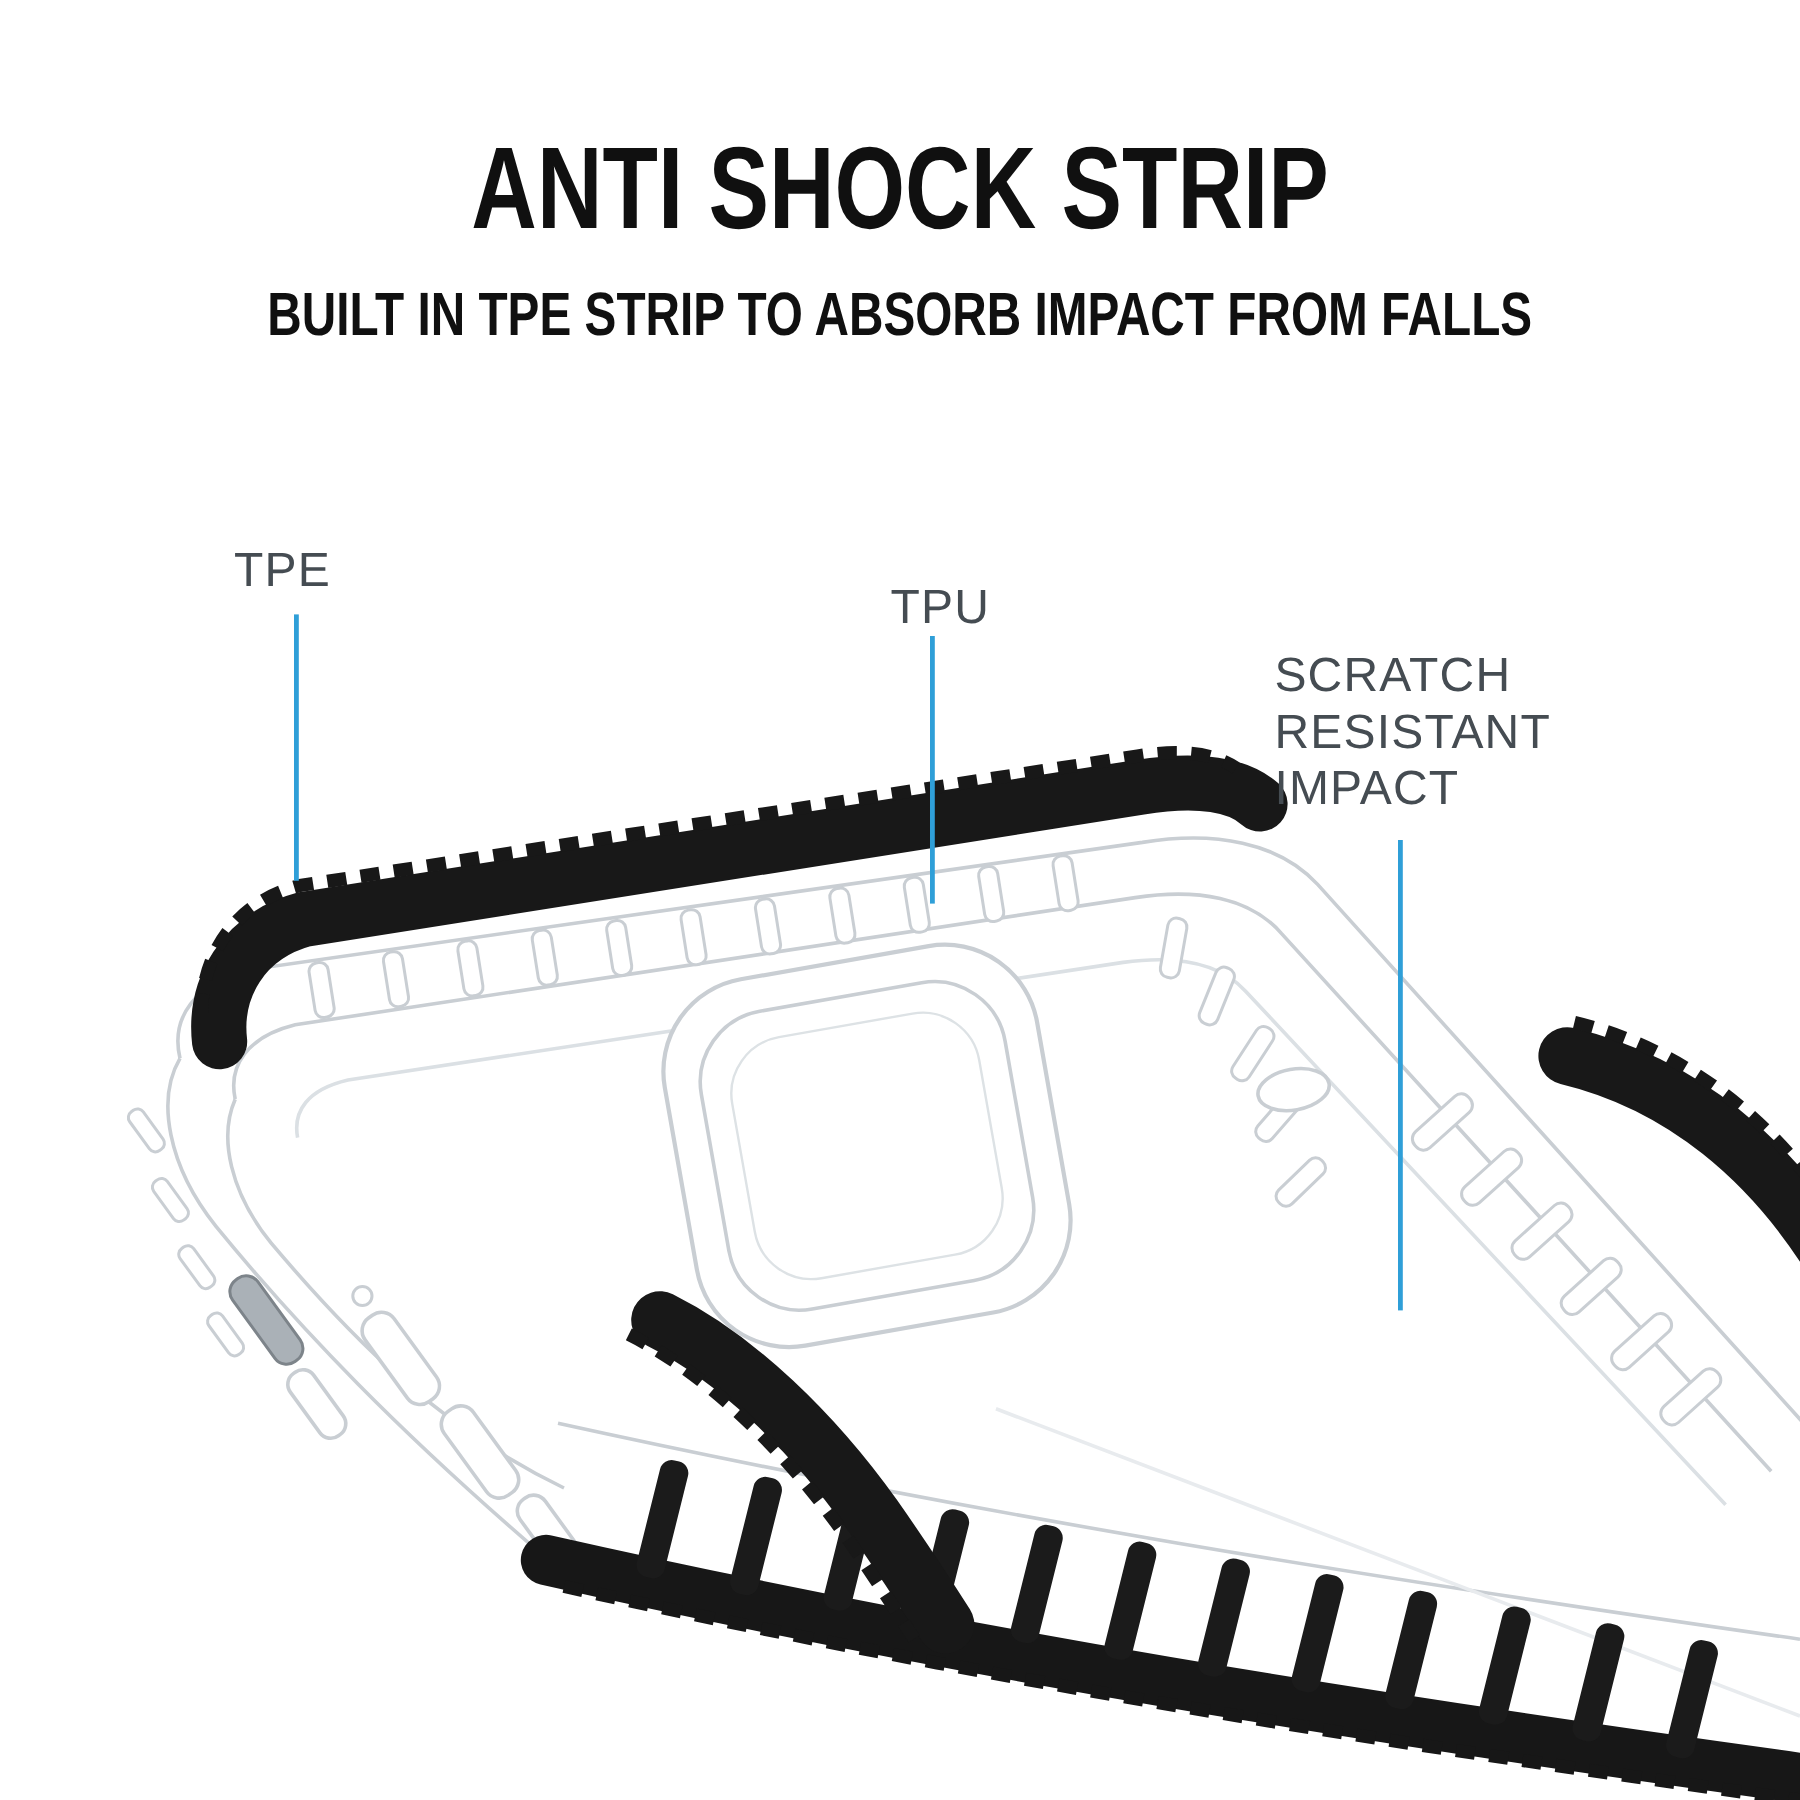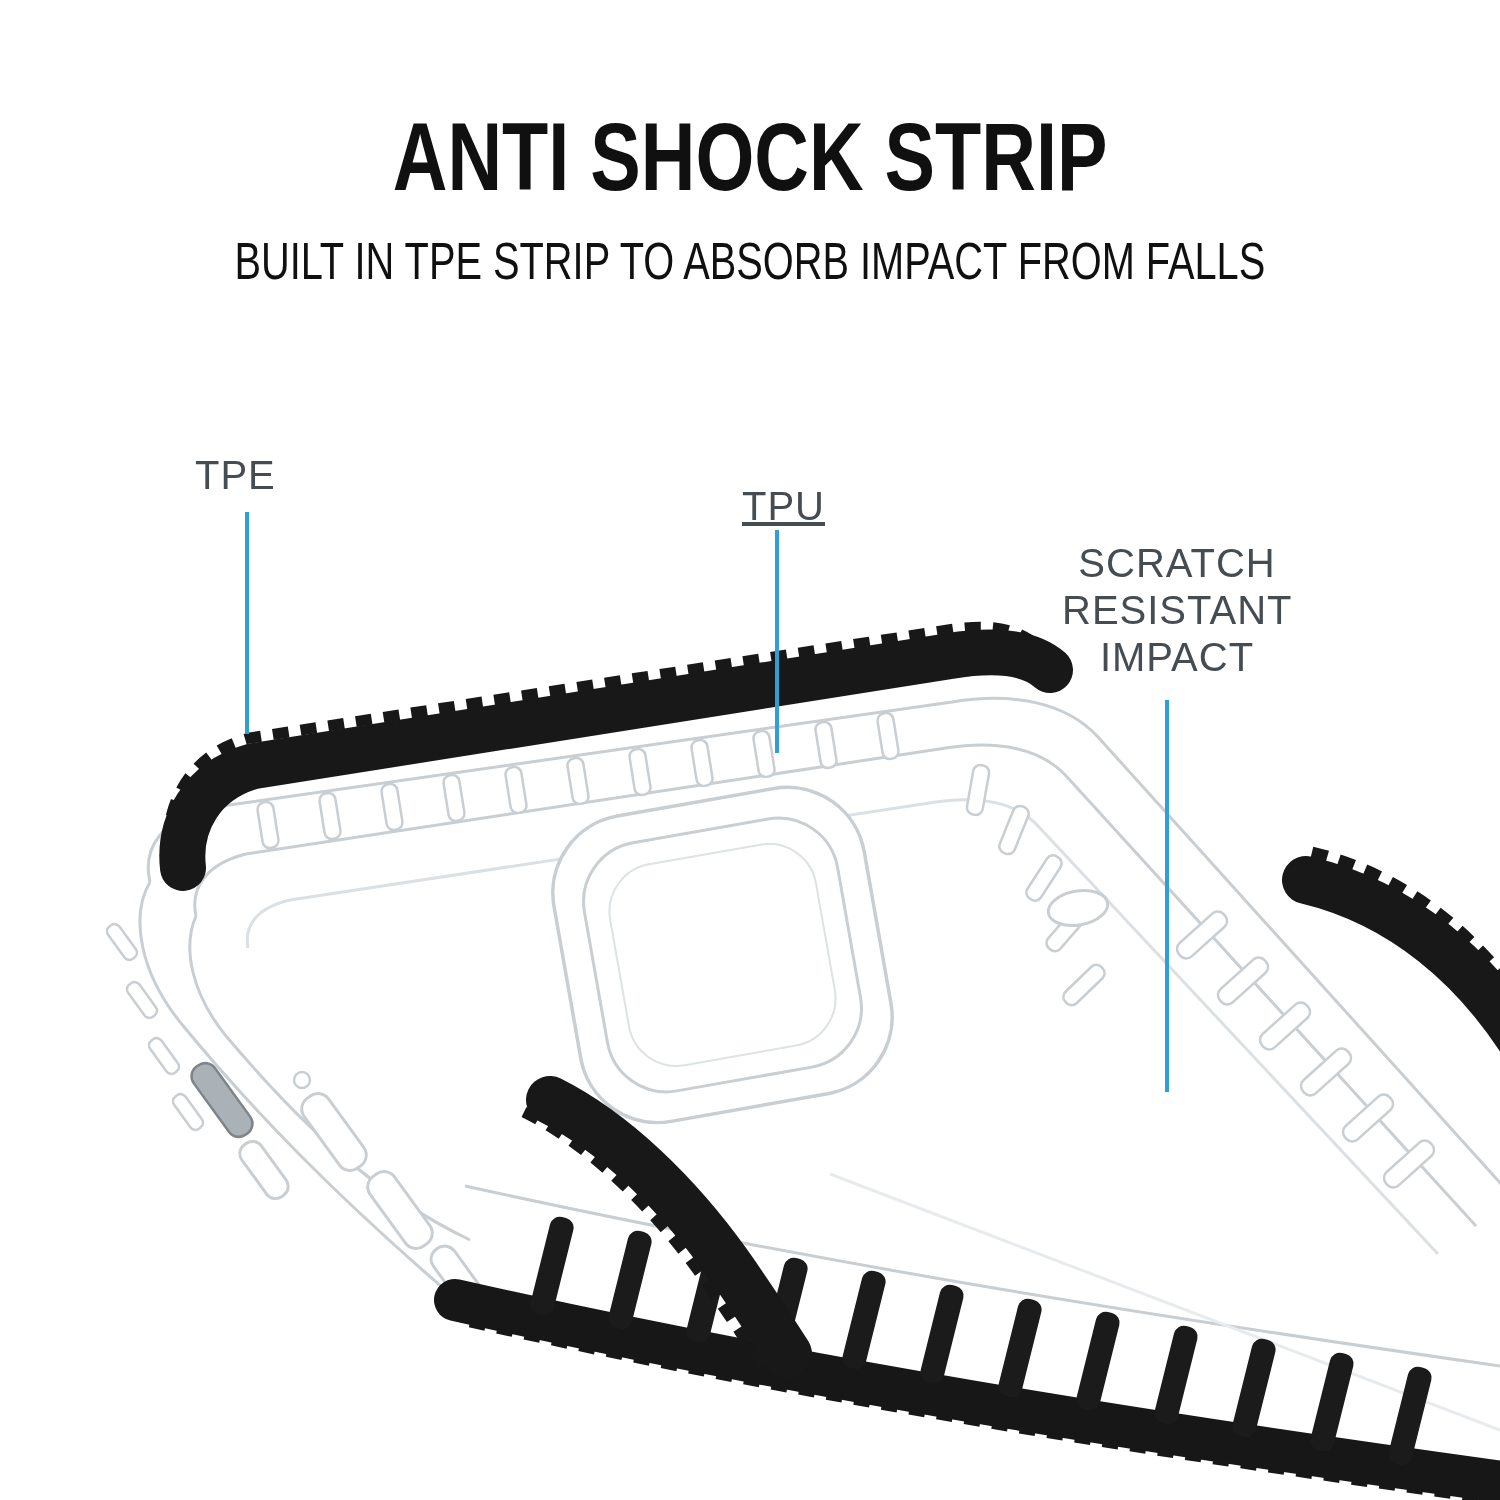--- a/index.html
+++ b/index.html
@@ -19,30 +19,30 @@
   }
   .stage{position:absolute;inset:0;width:1500px;height:1500px;}
   .illustration{position:absolute;left:0;top:0;z-index:1;}
   .title{
     position:absolute;top:108px;left:0;width:100%;margin:0;
     font-size:97px;font-weight:700;line-height:1;color:var(--title-text);
     text-align:center;white-space:nowrap;
   }
   .subtitle{
     position:absolute;top:236px;left:0;width:100%;margin:0;
-    font-size:51px;font-weight:400;line-height:1;color:var(--title-text);
+    font-size:51px;font-weight:700;line-height:1;color:var(--title-text);
     text-align:center;white-space:nowrap;
   }
   .condense{display:inline-block;transform:scaleX(0.78);transform-origin:center;}
   .ann-label{
     position:absolute;z-index:4;
     font-size:40px;font-weight:400;color:var(--label-text);letter-spacing:1px;
     line-height:47px;
   }
-  .ann-label.multi{width:230px;text-align:center;}
+  .ann-label.multi{width:230px;}
   .leader{
     position:absolute;z-index:4;width:4px;
     background:var(--accent-blue);
   }
 </style>
 </head>
 <body>
 
 <div class="stage">
 
@@ -151,21 +151,21 @@
   <h1 class="title">
     <span class="condense">ANTI SHOCK STRIP</span>
   </h1>
   <h2 class="subtitle">
     <span class="condense">BUILT IN TPE STRIP TO ABSORB IMPACT FROM FALLS</span>
   </h2>
 
   <div class="ann-label" style="left:195px;top:452px;">TPE</div>
   <div class="leader" style="left:245px;top:512px;height:222px;"></div>
 
-  <div class="ann-label" style="left:742px;top:483px;text-decoration:underline;">TPU</div>
+  <div class="ann-label" style="left:742px;top:483px;">TPU</div>
   <div class="leader" style="left:775px;top:530px;height:223px;"></div>
 
   <div class="ann-label multi" style="left:1062px;top:540px;">
     <div>SCRATCH</div>
     <div>RESISTANT</div>
     <div>IMPACT</div>
   </div>
   <div class="leader" style="left:1165px;top:700px;height:392px;"></div>
 
 </div>

